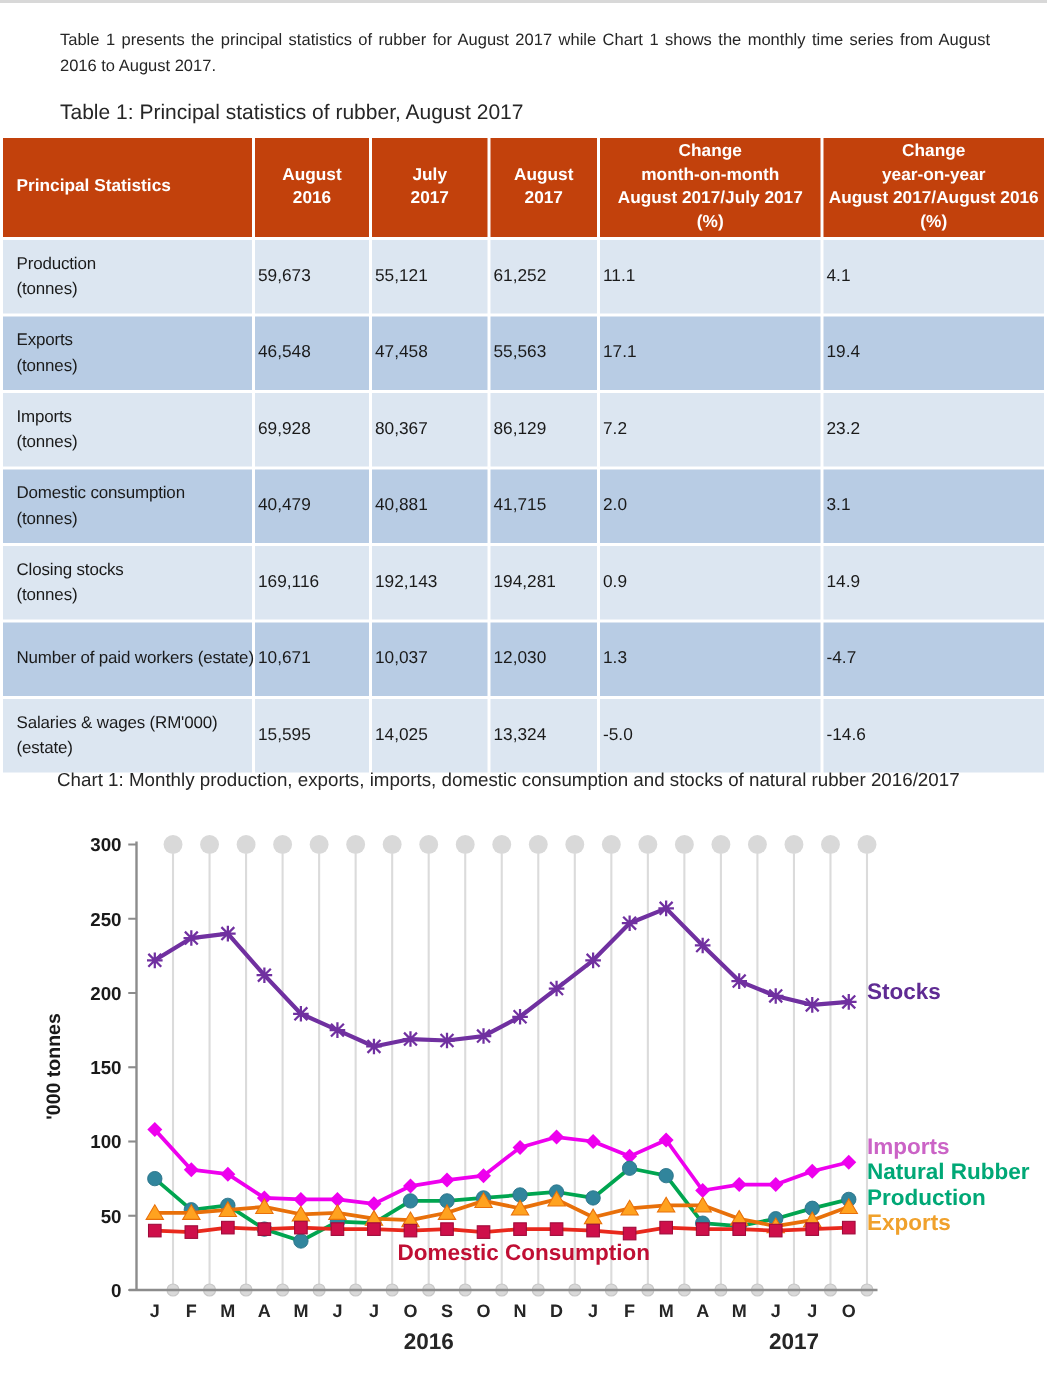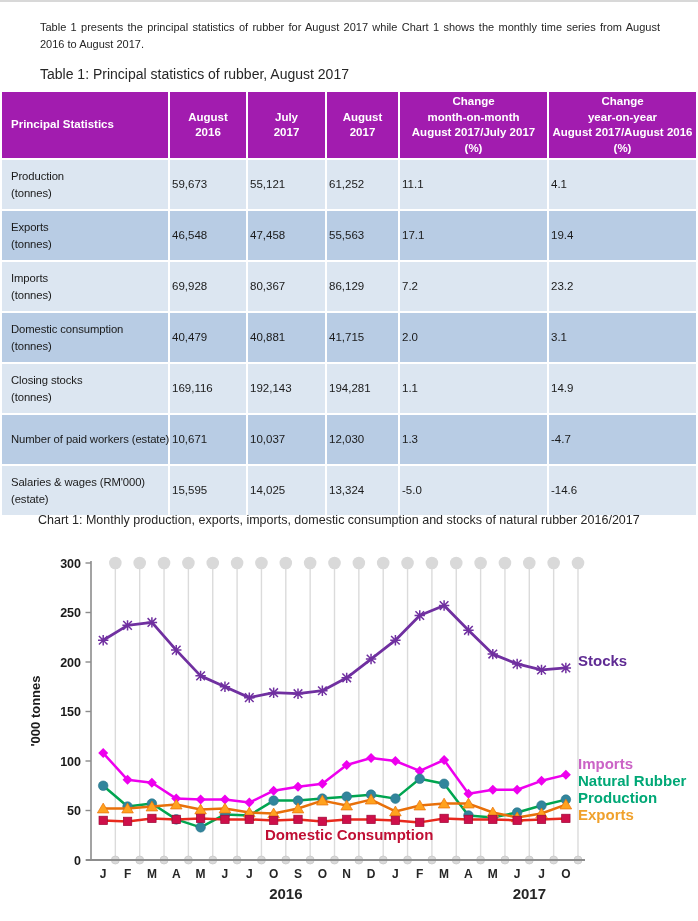--- a/index.html
+++ b/index.html
@@ -13,21 +13,21 @@
     font-size:11px;line-height:1.55;text-align:justify;color:#262626;
   }
   #table-caption{
     position:absolute;left:40px;top:64px;font-size:14px;color:#262626;
   }
   #stats-table{
     position:absolute;left:0;top:88px;width:698px;
     border-collapse:separate;border-spacing:2px;table-layout:fixed;
   }
   #stats-table th{
-    background:#a21caf;color:#ffffff;font-weight:bold;font-size:11.5px;
+    background:#c2410c;color:#ffffff;font-weight:bold;font-size:11.5px;
     text-align:center;vertical-align:middle;height:62px;line-height:1.35;padding:2px;
   }
   #stats-table th.left{text-align:left;padding-left:9px;}
   #stats-table td{
     font-size:11.5px;text-align:left;vertical-align:middle;height:45px;
     line-height:1.45;color:#1a1a1a;padding:2px;
   }
   #stats-table td.label{
     text-align:left;padding-left:9px;font-size:11.3px;white-space:nowrap;letter-spacing:-0.1px;
   }
@@ -100,21 +100,21 @@
           <td>40,881</td>
           <td>41,715</td>
           <td>2.0</td>
           <td>3.1</td>
         </tr>
         <tr class="light">
           <td class="label">Closing stocks<br>(tonnes)</td>
           <td>169,116</td>
           <td>192,143</td>
           <td>194,281</td>
-          <td>1.1</td>
+          <td>0.9</td>
           <td>14.9</td>
         </tr>
         <tr class="dark">
           <td class="label">Number of paid workers (estate)</td>
           <td>10,671</td>
           <td>10,037</td>
           <td>12,030</td>
           <td>1.3</td>
           <td>-4.7</td>
         </tr>

